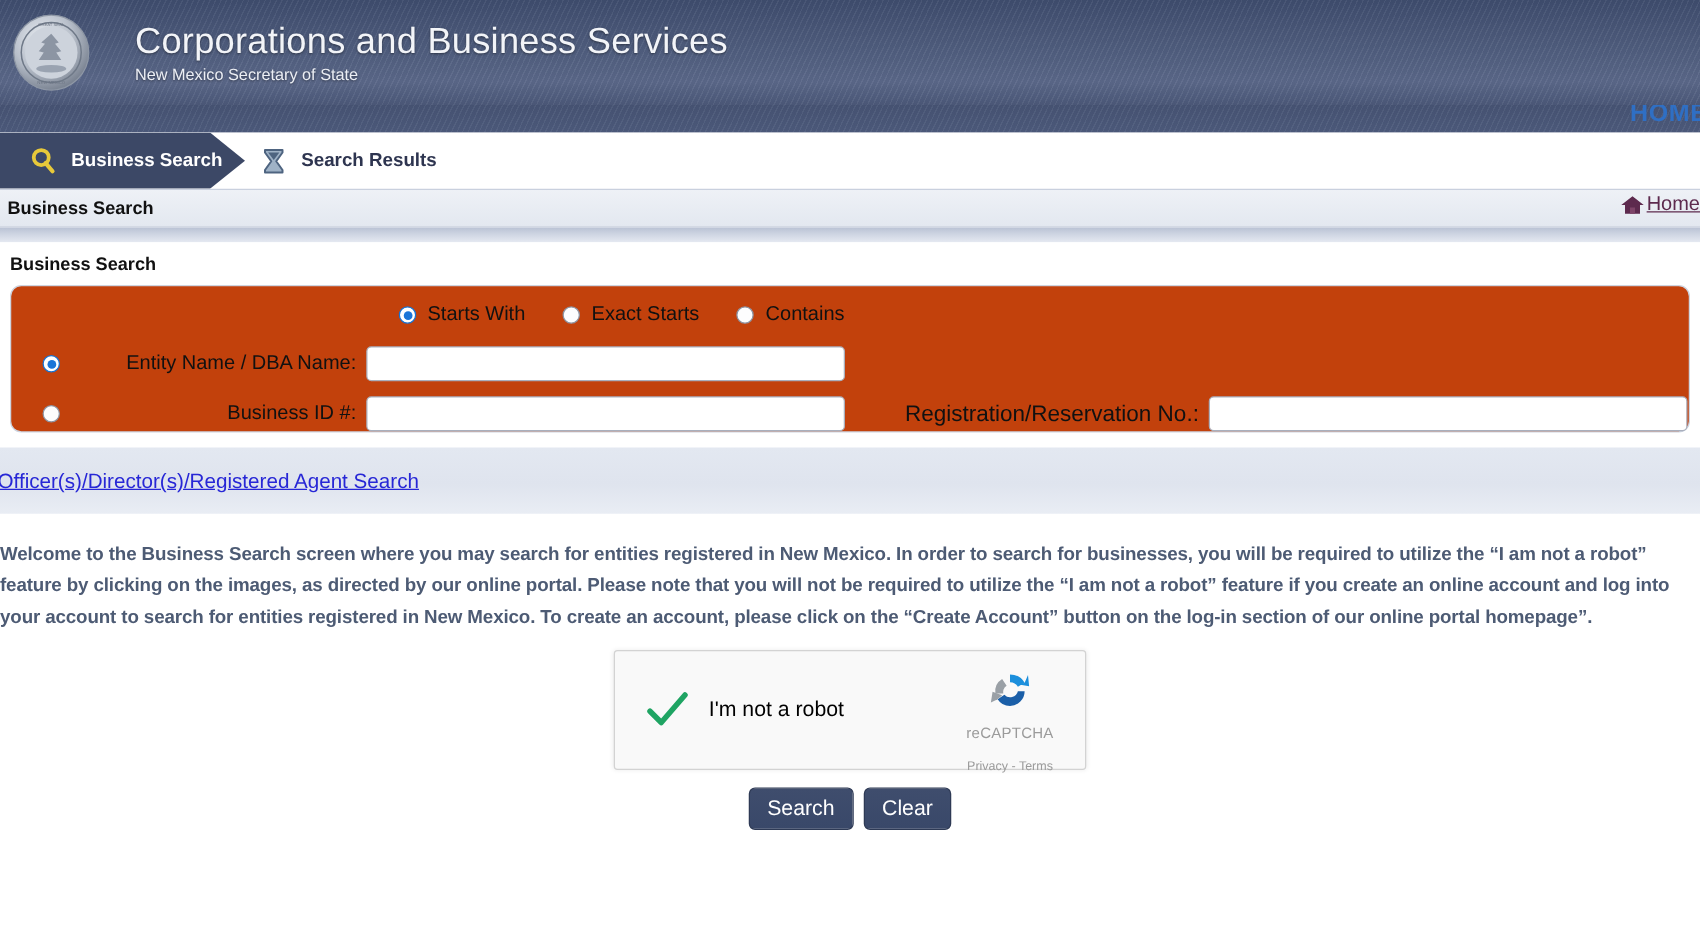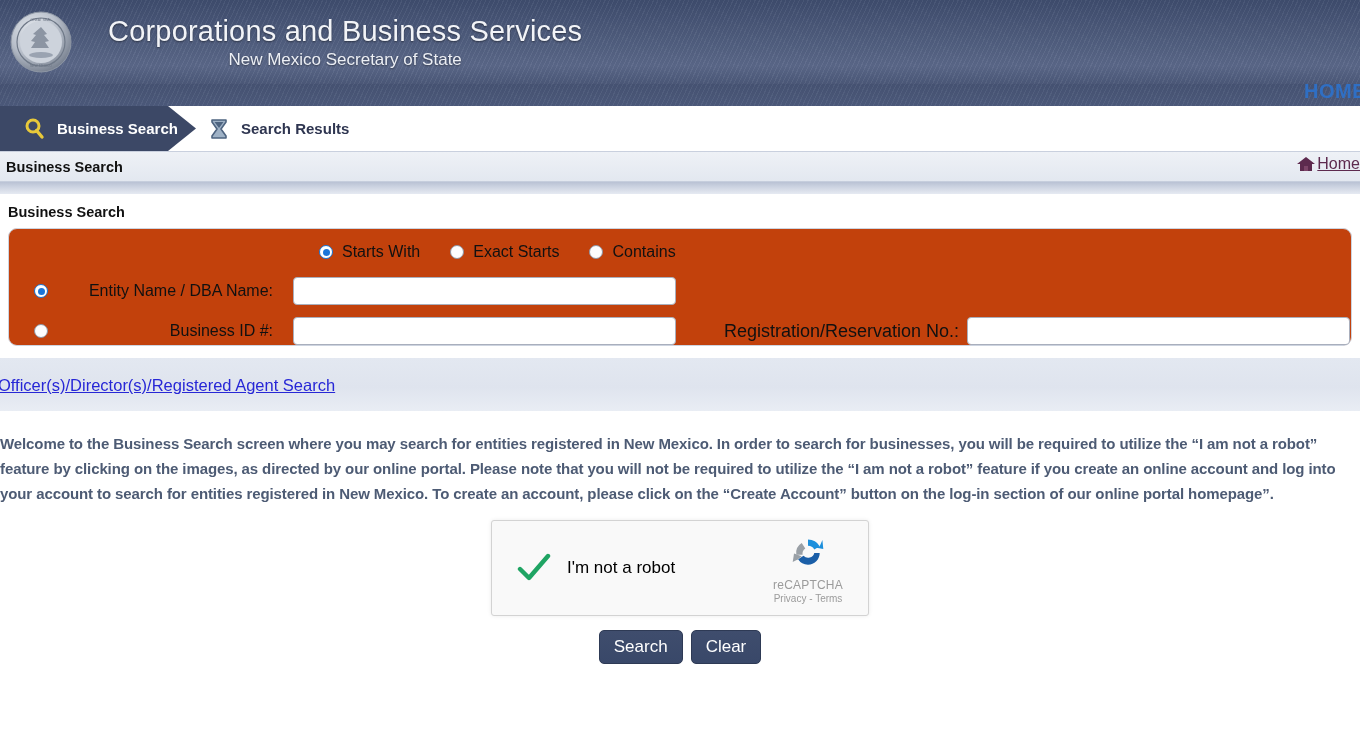--- a/index.html
+++ b/index.html
@@ -42,25 +42,24 @@
   .header-titles { line-height: 1; }
   .header-title {
     color: #f2f4f8;
     font-size: 29px;
     font-weight: 400;
     letter-spacing: .2px;
     text-shadow: 0 1px 2px rgba(0,0,0,.45);
   }
   .header-sub {
     color: #eceff5;
-    font-size: 17px;
+    font-size: 13px;
     font-weight: 400;
     margin-top: 5px;
     text-shadow: 0 1px 2px rgba(0,0,0,.45);
-    text-align: center;
   }
 
   
   .home-strip {
     position: relative;
     height: 22px;
     background-color: #495676;
     background-image:
       repeating-linear-gradient(115deg,
         rgba(255,255,255,0.05) 0px,
@@ -209,21 +208,21 @@
     align-items: center;
     margin-top: 12px;
     height: 28px;
   }
   .row-radio { width: 62px; display: flex; justify-content: flex-start; padding-left: 25px; }
   .field-label {
     width: 222px;
     text-align: right;
     font-size: 16px;
     color: #111;
-    padding-right: 20px;
+    padding-right: 8px;
   }
   .textbox {
     height: 28px;
     background: #ffffff;
     border: 1px solid #a9afbd;
     border-radius: 4px;
   }
   .tb-main { width: 383px; }
   .tb-reg  { width: 383px; }
   .reg-label {
@@ -284,21 +283,21 @@
   }
   .captcha-brand-name {
     font-size: 12px;
     color: #9b9b9b;
     margin-top: 3px;
     letter-spacing: .2px;
   }
   .captcha-brand-legal {
     font-size: 10px;
     color: #9b9b9b;
-    margin-top: 1px;
+    margin-top: 15px;
   }
 
   
   .buttons {
     display: flex;
     justify-content: center;
     gap: 8px;
     margin-top: 14px;
   }
   .btn {

